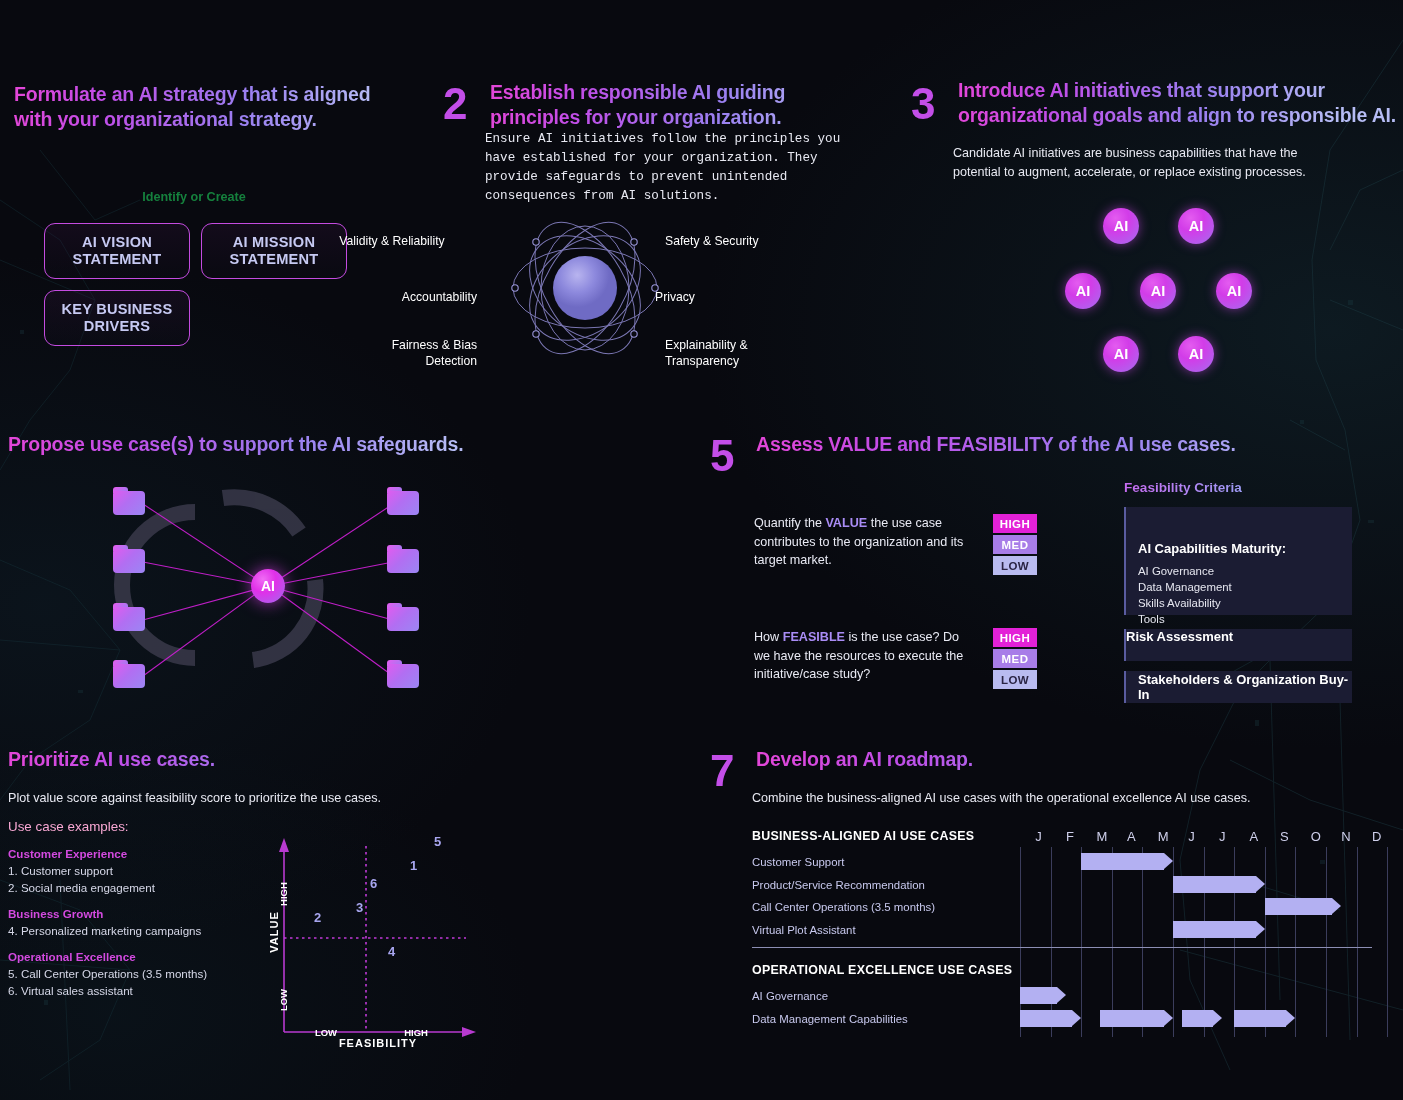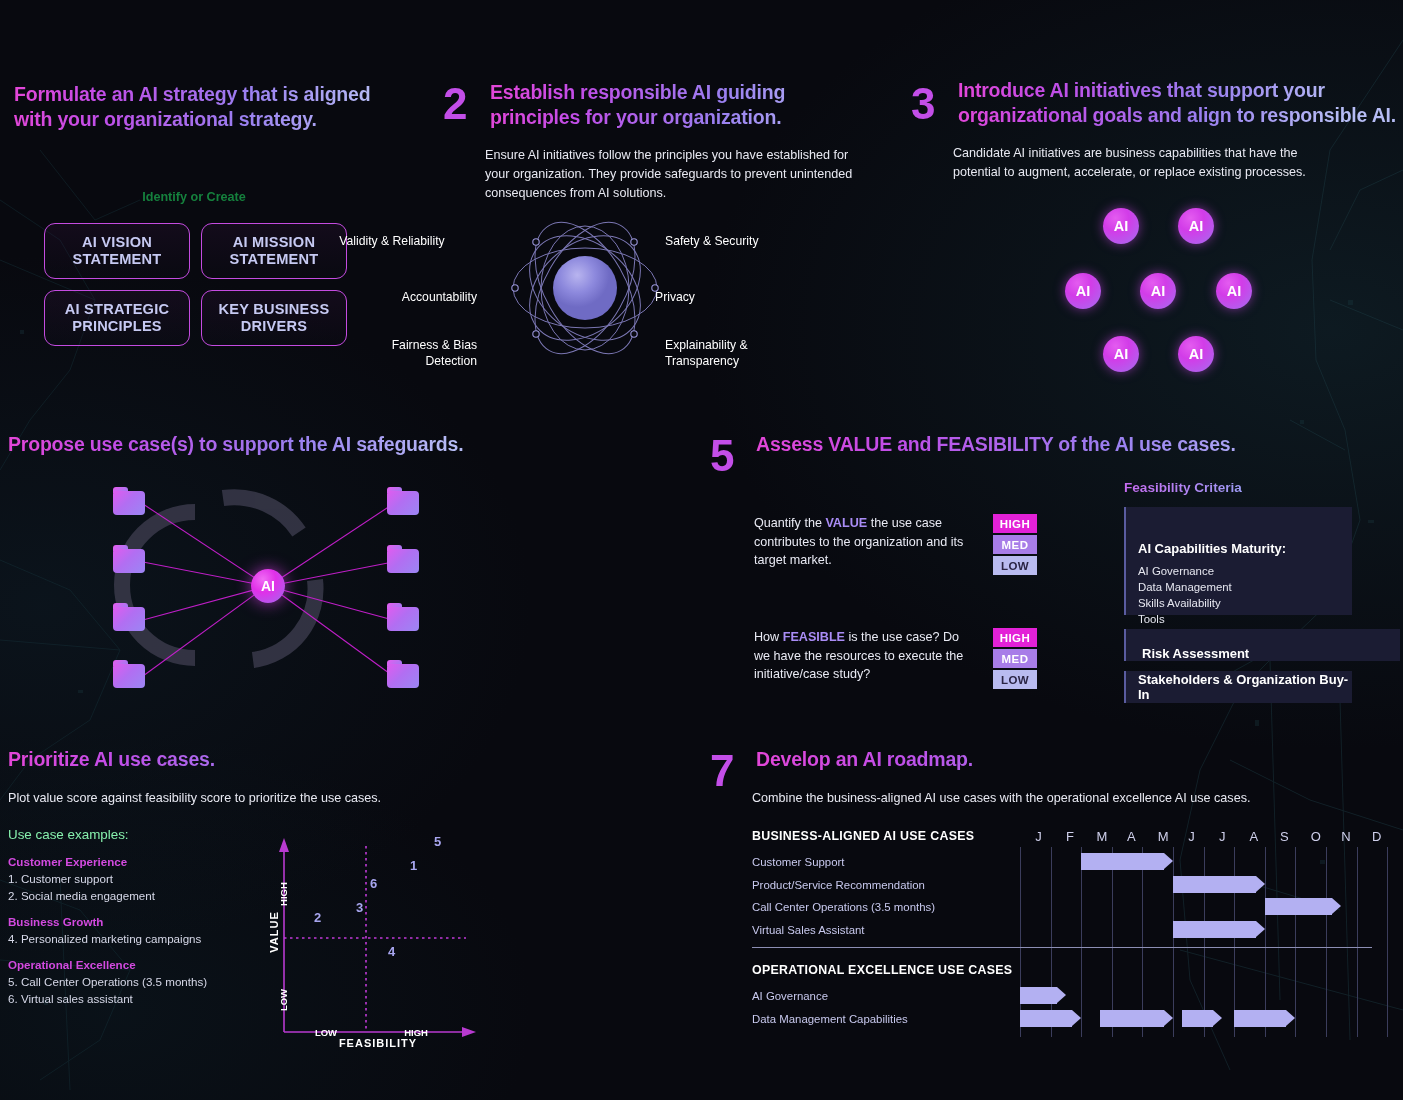--- a/index.html
+++ b/index.html
@@ -42,21 +42,21 @@
     display:flex; align-items:center; justify-content:center; text-align:center;
     font-size:14.6px; font-weight:700; line-height:1.15; color:#c6c9f2;
     letter-spacing:.2px; white-space:pre-line;
     background:linear-gradient(180deg, rgba(60,20,70,.22), rgba(20,12,32,.12));
   }
 
   
   #s2 { left:440px; top:80px; width:470px; }
   #s2 .step-num { left:3px; top:2px; }
   #s2 .step-title { margin-left:50px; }
-  #s2 .body-text { margin-left:45px; margin-top:16px; width:388px; }
+  #s2 .body-text { margin-left:45px; width:388px;font-family:Liberation Mono, monospace; }
   #atom { position:absolute; left:45px; top:128px; }
   .atom-label { position:absolute; font-size:12.2px; color:#fff; line-height:1.3; white-space:pre-line; }
 
   
   #s3 { left:908px; top:78px; width:495px; }
   #s3 .step-num { left:3px; top:4px; }
   #s3 .step-title { margin-left:50px; }
   #s3 .body-text { margin-left:45px; margin-top:16px; width:370px; }
   #ai-cluster { position:absolute; left:140px; top:130px; width:220px; height:180px; }
   .ai-bubble {
@@ -93,30 +93,30 @@
   .chip { width:44px; height:19px; display:flex; align-items:center; justify-content:center;
           font-size:11.5px; font-weight:700; letter-spacing:.4px; }
   .chip.high { background:#e321d7; color:#fff; }
   .chip.med  { background:#a87de8; color:#fff; }
   .chip.low  { background:#b9bbf0; color:#2b2545; }
 
   .feas-title { position:absolute; left:418px; top:48px; font-size:13.6px; font-weight:700;
                 background:linear-gradient(90deg,#c66bf0,#9e9cf5); -webkit-background-clip:text; background-clip:text; color:transparent;}
   .feas-card { position:absolute; left:418px; background:#1b1c33; border-left:2px solid #5a5ca0; }
   .feas-card.one { top:75px; width:228px; height:108px; padding:10px 12px; }
-  .feas-card.two { top:197px; width:276px; height:32px; display:flex; align-items:flex-end; padding-left:16px; }
+  .feas-card.two { top:197px; width:228px; height:32px; display:flex; align-items:flex-start; padding-left:0; }
   .feas-card.three{ top:239px; width:228px; height:32px; display:flex; align-items:center; padding-left:12px; }
   .feas-head { font-size:13px; font-weight:700; color:#fff; margin-bottom:7px;margin-top:24px; }
   .feas-item { font-size:11.4px; color:#e6e7f0; line-height:1.41; }
 
   
   #s6 { left:8px; top:747px; width:500px; }
   #s6 .step-title { font-size:19.5px; }
   #s6 .sub { margin-top:19px; font-size:12.6px; color:#e8e9f2; }
-  #s6 .uc-head { margin-top:22px; font-size:13.4px; color:#86efac; }
+  #s6 .uc-head { margin-top:14px; font-size:13.4px; color:#f9a8d4; }
   .uc-cat { margin-top:13px; font-size:11.6px; font-weight:700; color:#d34ae0; }
   .uc-item { margin-top:4px; font-size:11.6px; color:#d6d8e8; }
   #quadrant { position:absolute; left:258px; top:85px; }
 
   
   #s7 { left:706px; top:747px; width:700px; }
   #s7 .step-num { left:4px; top:2px; }
   #s7 .step-title { margin-left:50px; font-size:19.5px; }
   #s7 .sub { margin-left:46px; margin-top:19px; font-size:12.6px; color:#e8e9f2; }
   #gantt { position:absolute; left:46px; top:82px; width:650px; height:215px; }
@@ -169,22 +169,20 @@
 
 <div class="panel" id="s1">
   <div class="step-title">Formulate an AI strategy that is aligned
 with your organizational strategy.</div>
   <div class="identify-label">Identify or Create</div>
   <div class="box-grid">
     <div class="stmt-box">AI VISION
 STATEMENT</div>
     <div class="stmt-box">AI MISSION
 STATEMENT</div>
-    <div class="stmt-box">AI STRATEGIC
-PRINCIPLES</div>
     <div class="stmt-box">KEY BUSINESS
 DRIVERS</div>
   </div>
 </div>
 
 <div class="panel" id="s2">
   <div class="step-num">2</div>
   <div class="step-title">Establish responsible AI guiding
 principles for your organization.</div>
   <div class="body-text">Ensure AI initiatives follow the principles you have established for your organization. They provide safeguards to prevent unintended consequences from AI solutions.</div>
@@ -418,21 +416,21 @@
       <div class="g-line" style="left: 574px; top: 18px; height: 190px;"></div>
       <div class="g-line" style="left: 604.6px; top: 18px; height: 190px;"></div>
       <div class="g-line" style="left: 635.2px; top: 18px; height: 190px;"></div>
       <div class="g-secthead" style="left: 0px; top: 0px;">BUSINESS-ALIGNED AI USE CASES</div>
       <div class="g-row-label" style="left: 0px; top: 27px;">Customer Support</div>
       <div class="g-bar" style="left: 329.2px; top: 24px; width: 82.8px;"></div>
       <div class="g-row-label" style="left: 0px; top: 49.5px;">Product/Service Recommendation</div>
       <div class="g-bar" style="left: 421px; top: 46.5px; width: 82.8px;"></div>
       <div class="g-row-label" style="left: 0px; top: 72px;">Call Center Operations (3.5 months)</div>
       <div class="g-bar" style="left: 512.8px; top: 69px; width: 67.5px;"></div>
-      <div class="g-row-label" style="left: 0px; top: 94.5px;">Virtual Sales Assistant</div>
+      <div class="g-row-label" style="left: 0px; top: 94.5px;">Virtual Plot Assistant</div>
       <div class="g-bar" style="left: 421px; top: 91.5px; width: 82.8px;"></div>
       <div class="g-div" style="left: 0px; top: 118px; width: 620px;"></div>
       <div class="g-secthead" style="left: 0px; top: 134px;">OPERATIONAL EXCELLENCE USE CASES</div>
       <div class="g-row-label" style="left: 0px; top: 161px;">AI Governance</div>
       <div class="g-bar" style="left: 268px; top: 158px; width: 36.9px;"></div>
       <div class="g-row-label" style="left: 0px; top: 183.5px;">Data Management Capabilities</div>
       <div class="g-bar" style="left: 268px; top: 180.5px; width: 52.2px;"></div>
       <div class="g-bar" style="left: 347.56px; top: 180.5px; width: 64.44px;"></div>
       <div class="g-bar" style="left: 430.18px; top: 180.5px; width: 30.78px;"></div>
       <div class="g-bar" style="left: 482.2px; top: 180.5px; width: 52.2px;"></div>

